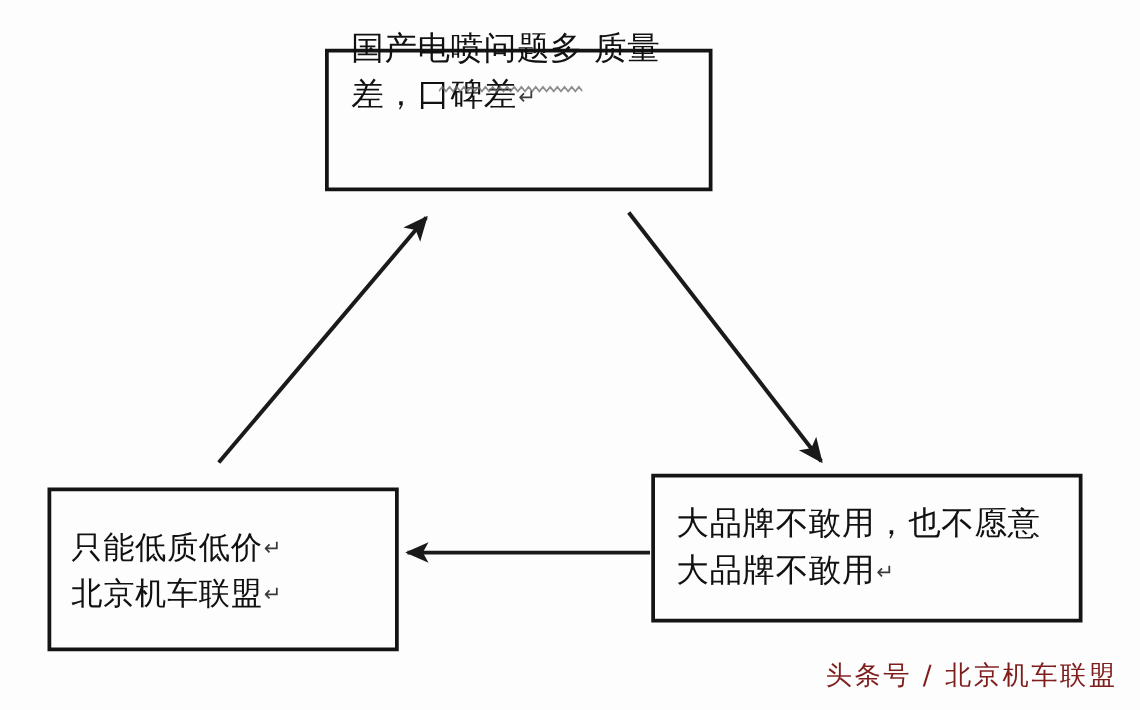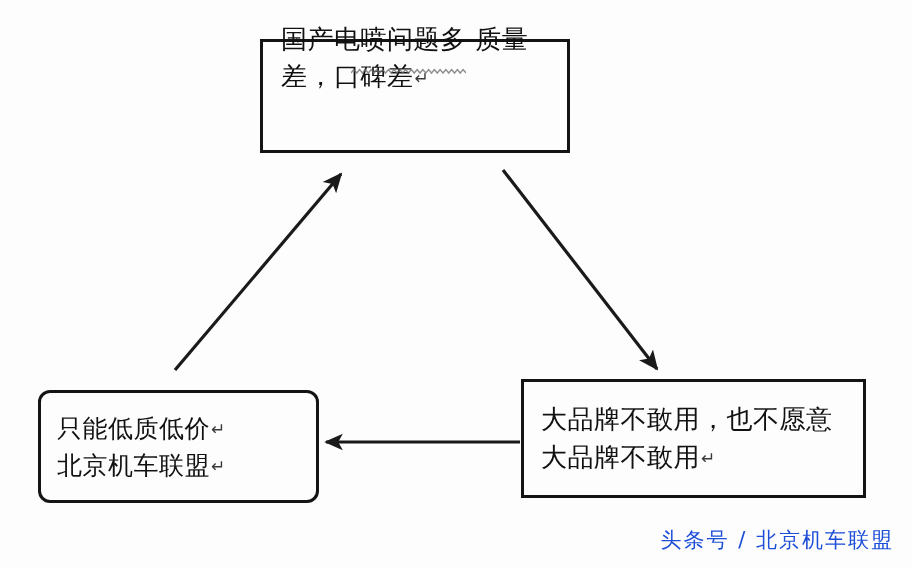--- a/index.html
+++ b/index.html
@@ -60,23 +60,22 @@
     top: 39px;
     width: 310px;
     height: 114px;
     padding: 0 0 0 18px;
   }
   #node-top .node-text { font-size: 26px; line-height: 1.45; }
   #node-left {
     left: 38px;
     top: 390px;
     width: 281px;
-    height: 113px;
+    height: 131px;
     padding: 0 0 0 16px;
-    border-radius: 12px;
   }
   #node-left .node-text { font-size: 25px; line-height: 1.48; }
   #node-right {
     left: 521px;
     top: 379px;
     width: 345px;
     height: 119px;
     padding: 0 0 0 17px;
   }
   #node-right .node-text { font-size: 26px; line-height: 1.45; }
@@ -88,21 +87,21 @@
     top: 47px;
     width: 115px;
     height: 7px;
     opacity: 0.75;
   }
 
   #watermark {
     position: absolute;
     right: 18px;
     bottom: 14px;
-    color: #1d4ed8;
+    color: #7f1d1d;
     font-size: 21px;
     letter-spacing: 2px;
     white-space: nowrap;
     user-select: none;
   }
 </style>
 </head>
 <body>
 
 <div id="canvas">

